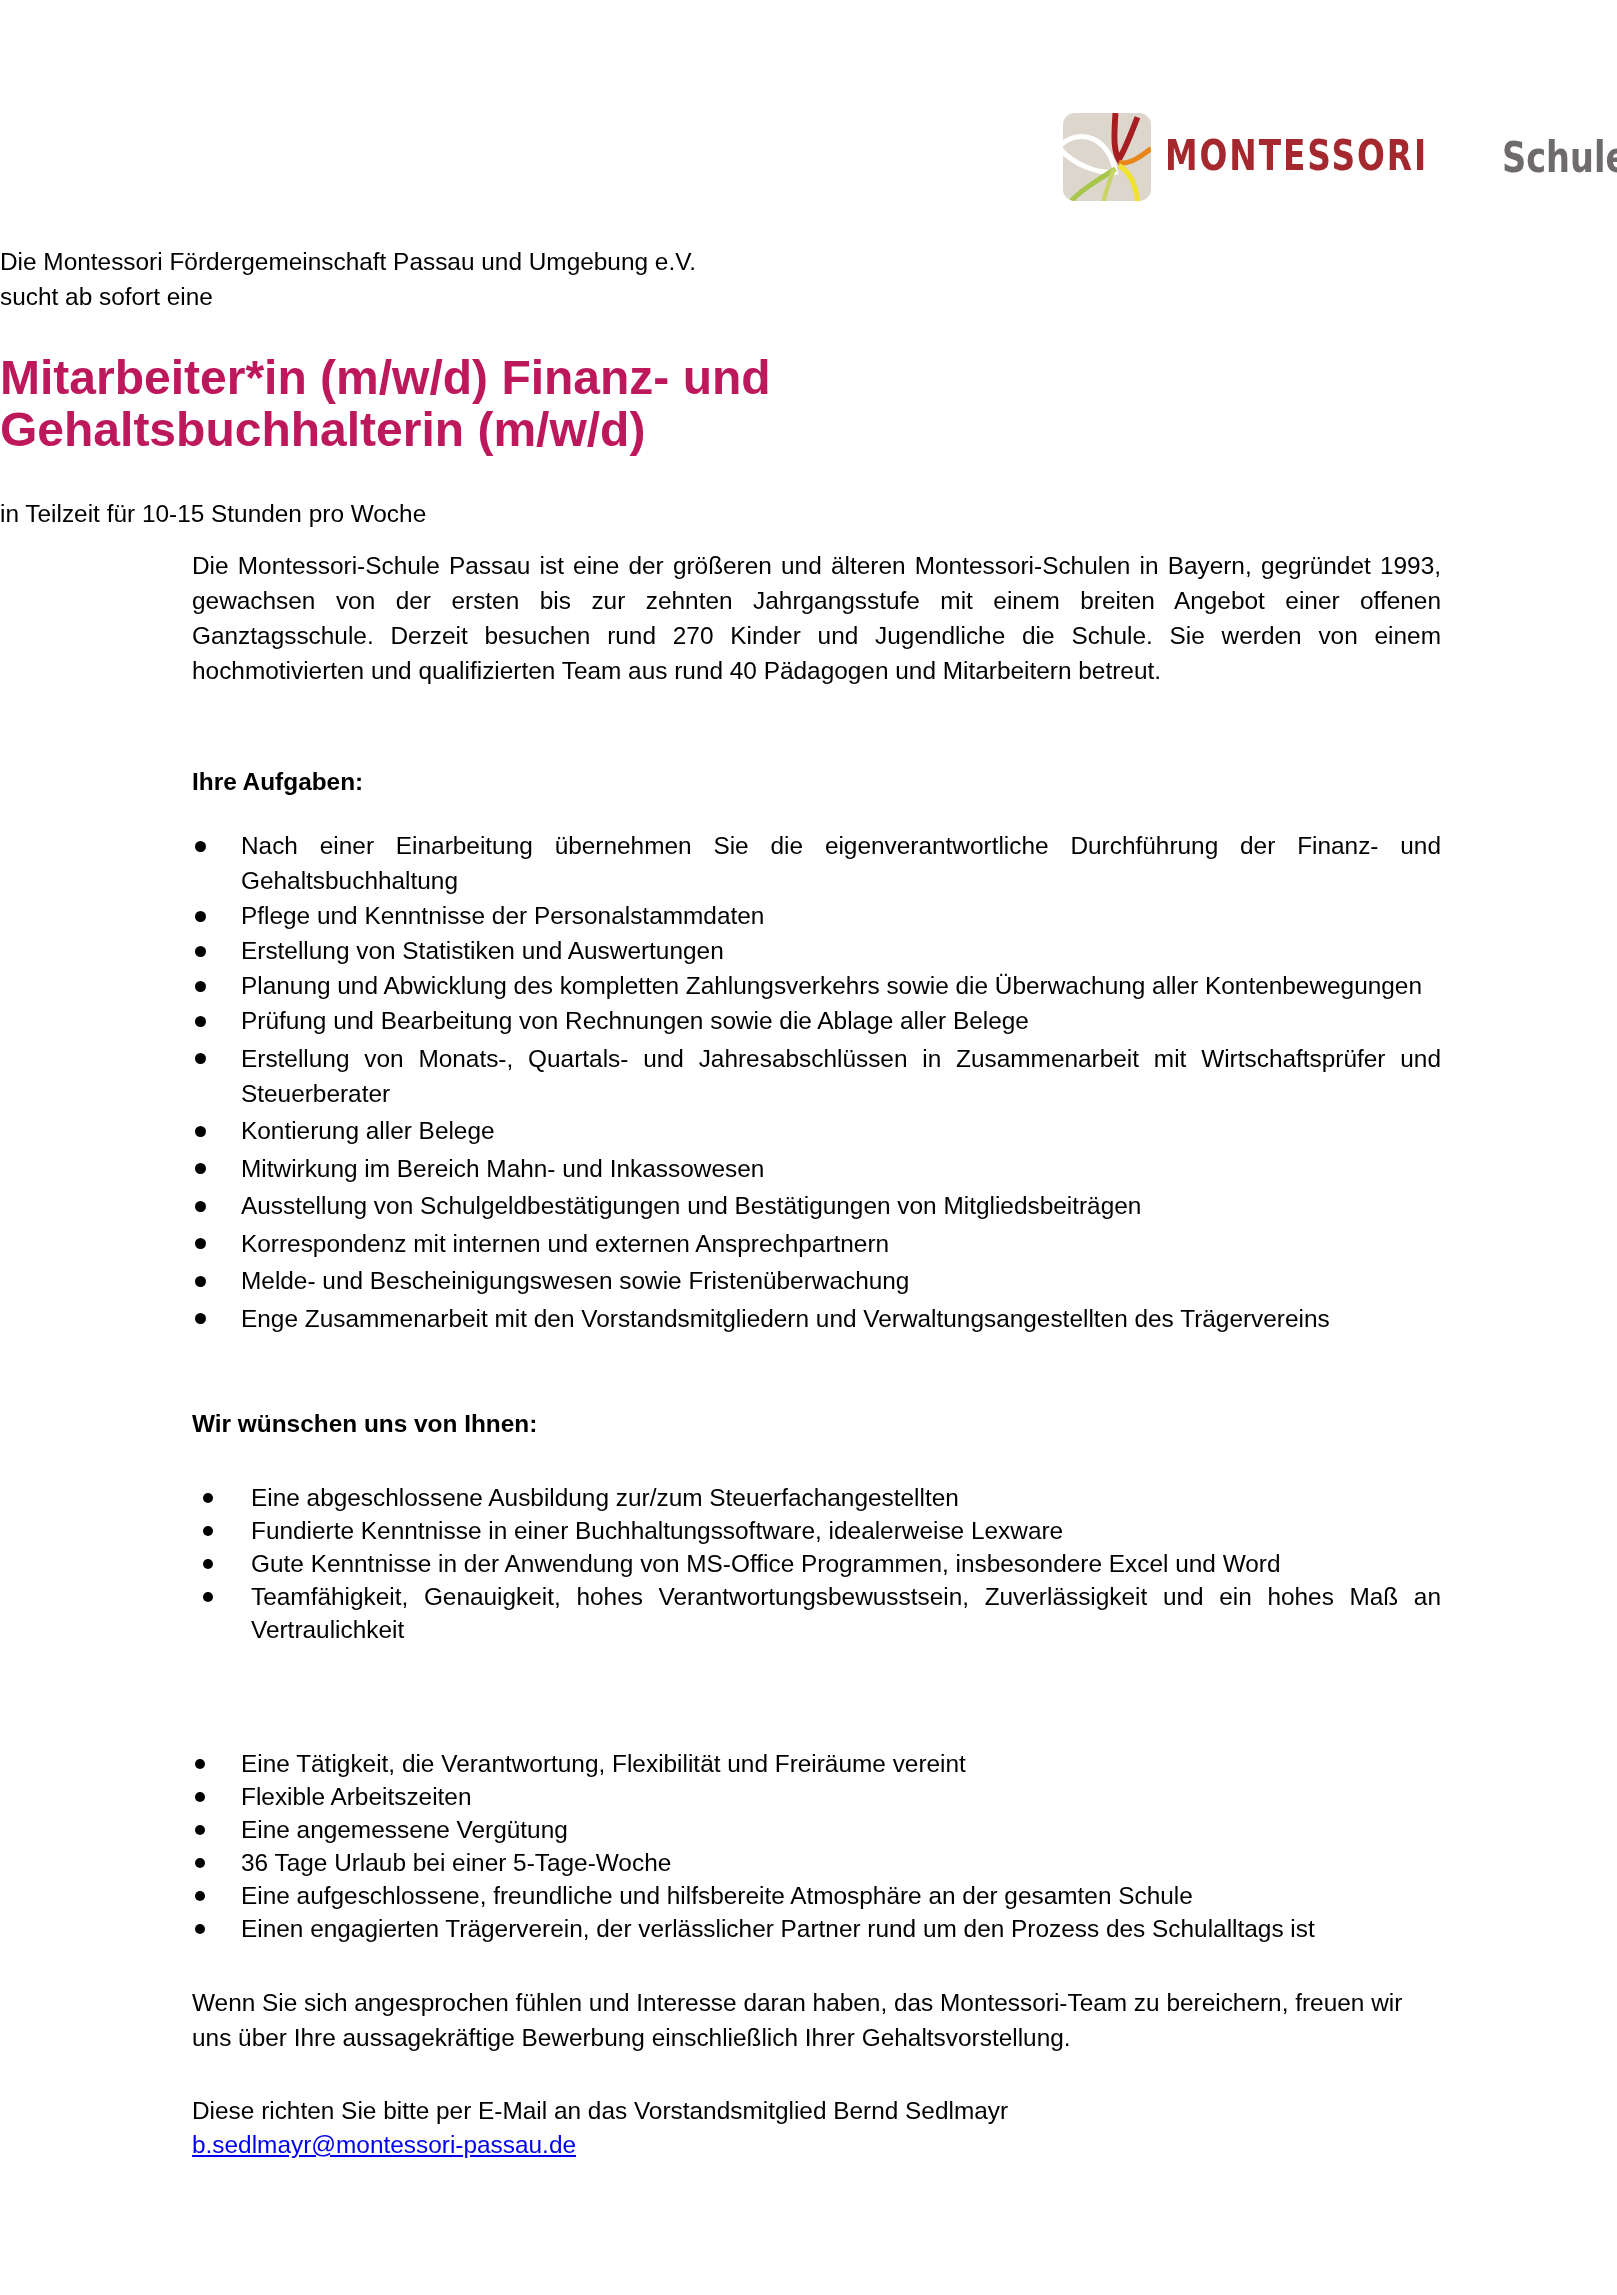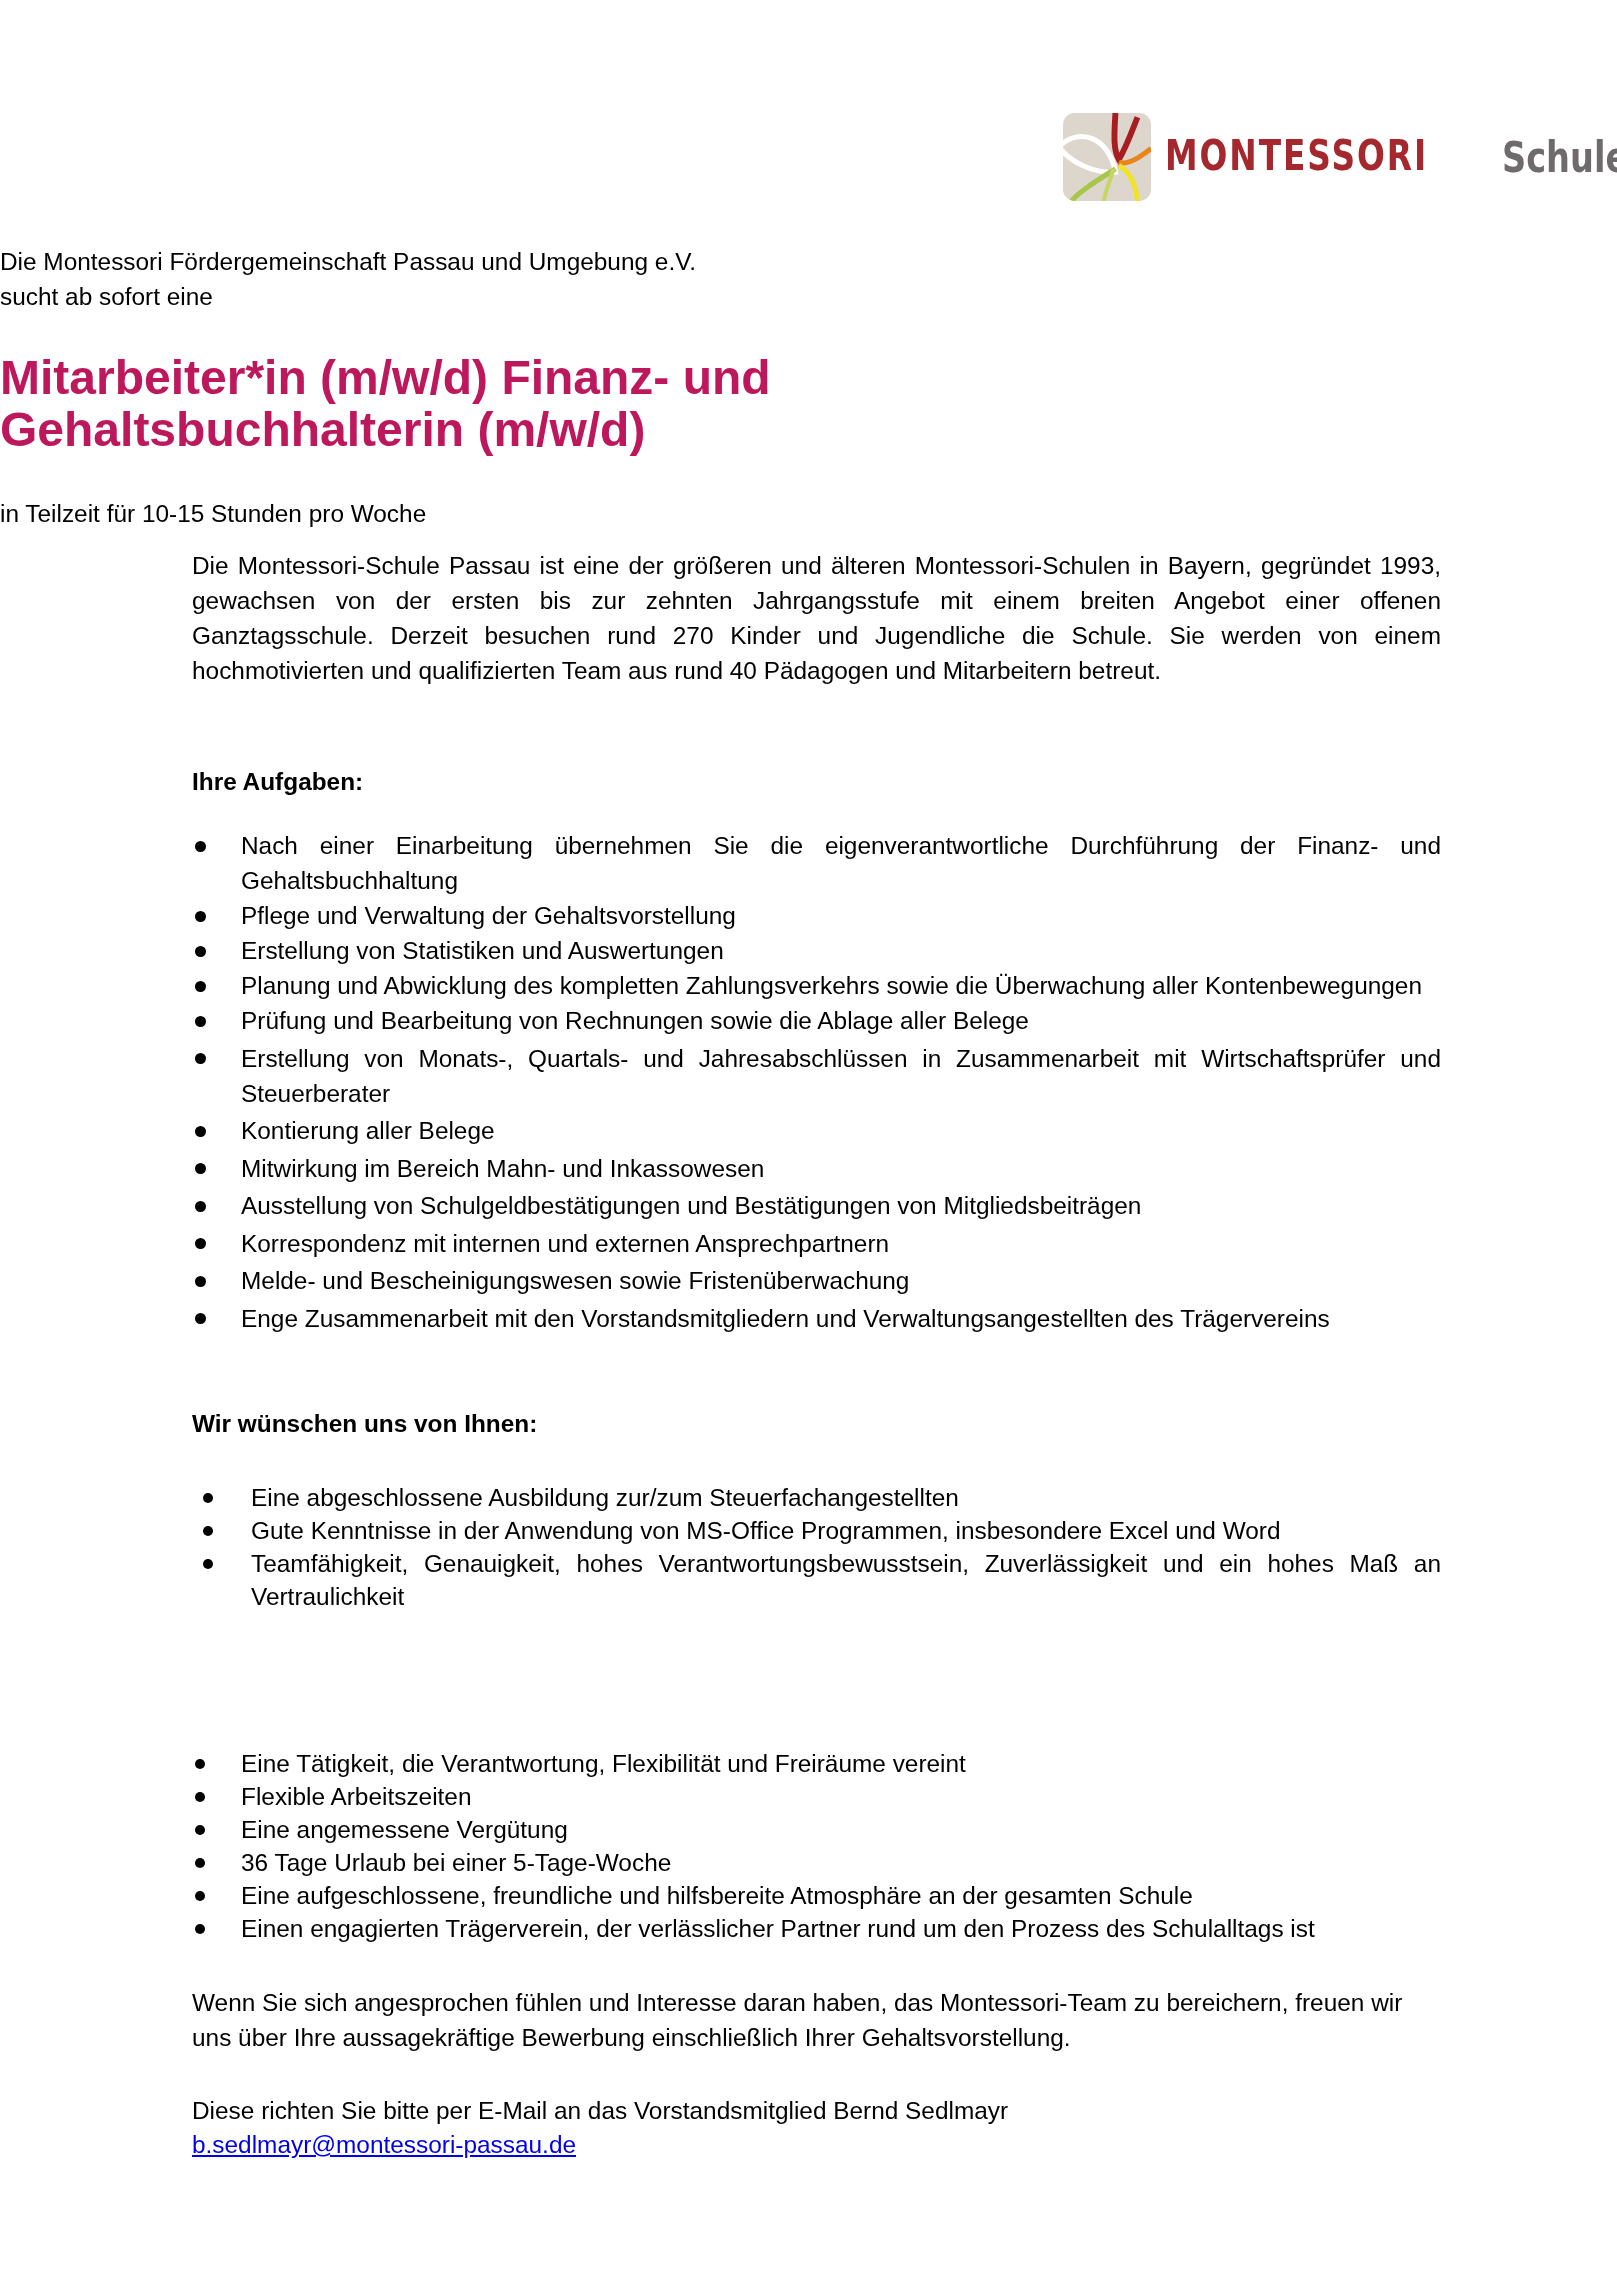--- a/index.html
+++ b/index.html
@@ -99,38 +99,39 @@
   </div>
 
   <div class="center subtitle">in Teilzeit für 10-15 Stunden pro Woche</div>
 
   <div class="body-block para justify" style="top:548px;">Die Montessori-Schule Passau ist eine der größeren und älteren Montessori-Schulen in Bayern, gegründet 1993, gewachsen von der ersten bis zur zehnten Jahrgangsstufe mit einem breiten Angebot einer offenen Ganztagsschule. Derzeit besuchen rund 270 Kinder und Jugendliche die Schule. Sie werden von einem hochmotivierten und qualifizierten Team aus rund 40 Pädagogen und Mitarbeitern betreut.</div>
 
   <div class="body-block heading" style="top:764px;">Ihre Aufgaben:</div>
   <div class="body-block" style="top:828px;">
     <ul class="bullets tasks">
       <li><span class="dot"></span><span>Nach einer Einarbeitung übernehmen Sie die eigenverantwortliche Durchführung der Finanz- und Gehaltsbuchhaltung</span></li>
-      <li><span class="dot"></span><span>Pflege und Verwaltung der Gehaltsvorstellung</span></li>
+      <li><span class="dot"></span><span>Pflege und Kenntnisse der Personalstammdaten</span></li>
       <li><span class="dot"></span><span>Erstellung von Statistiken und Auswertungen</span></li>
       <li><span class="dot"></span><span>Planung und Abwicklung des kompletten Zahlungsverkehrs sowie die Überwachung aller Kontenbewegungen</span></li>
       <li><span class="dot"></span><span>Prüfung und Bearbeitung von Rechnungen sowie die Ablage aller Belege</span></li>
       <li class="gap"><span class="dot"></span><span>Erstellung von Monats-, Quartals- und Jahresabschlüssen in Zusammenarbeit mit Wirtschaftsprüfer und Steuerberater</span></li>
       <li class="gap"><span class="dot"></span><span>Kontierung aller Belege</span></li>
       <li class="gap"><span class="dot"></span><span>Mitwirkung im Bereich Mahn- und Inkassowesen</span></li>
       <li class="gap"><span class="dot"></span><span>Ausstellung von Schulgeldbestätigungen und Bestätigungen von Mitgliedsbeiträgen</span></li>
       <li class="gap"><span class="dot"></span><span>Korrespondenz mit internen und externen Ansprechpartnern</span></li>
       <li class="gap"><span class="dot"></span><span>Melde- und Bescheinigungswesen sowie Fristenüberwachung</span></li>
       <li class="gap"><span class="dot"></span><span>Enge Zusammenarbeit mit den Vorstandsmitgliedern und Verwaltungsangestellten des Trägervereins</span></li>
     </ul>
   </div>
 
   <div class="body-block heading" style="top:1406px;">Wir wünschen uns von Ihnen:</div>
   <div class="body-block" style="top:1481px;">
     <ul class="bullets wishes">
       <li><span class="dot"></span><span>Eine abgeschlossene Ausbildung zur/zum Steuerfachangestellten</span></li>
+      <li><span class="dot"></span><span>Fundierte Kenntnisse in einer Buchhaltungssoftware, idealerweise Lexware</span></li>
       <li><span class="dot"></span><span>Gute Kenntnisse in der Anwendung von MS-Office Programmen, insbesondere Excel und Word</span></li>
       <li><span class="dot"></span><span>Teamfähigkeit, Genauigkeit, hohes Verantwortungsbewusstsein, Zuverlässigkeit und ein hohes Maß an Vertraulichkeit</span></li>
     </ul>
   </div>
 
   <div class="body-block" style="top:1747px;">
     <ul class="bullets offers">
       <li><span class="dot"></span><span>Eine Tätigkeit, die Verantwortung, Flexibilität und Freiräume vereint</span></li>
       <li><span class="dot"></span><span>Flexible Arbeitszeiten</span></li>
       <li><span class="dot"></span><span>Eine angemessene Vergütung</span></li>

